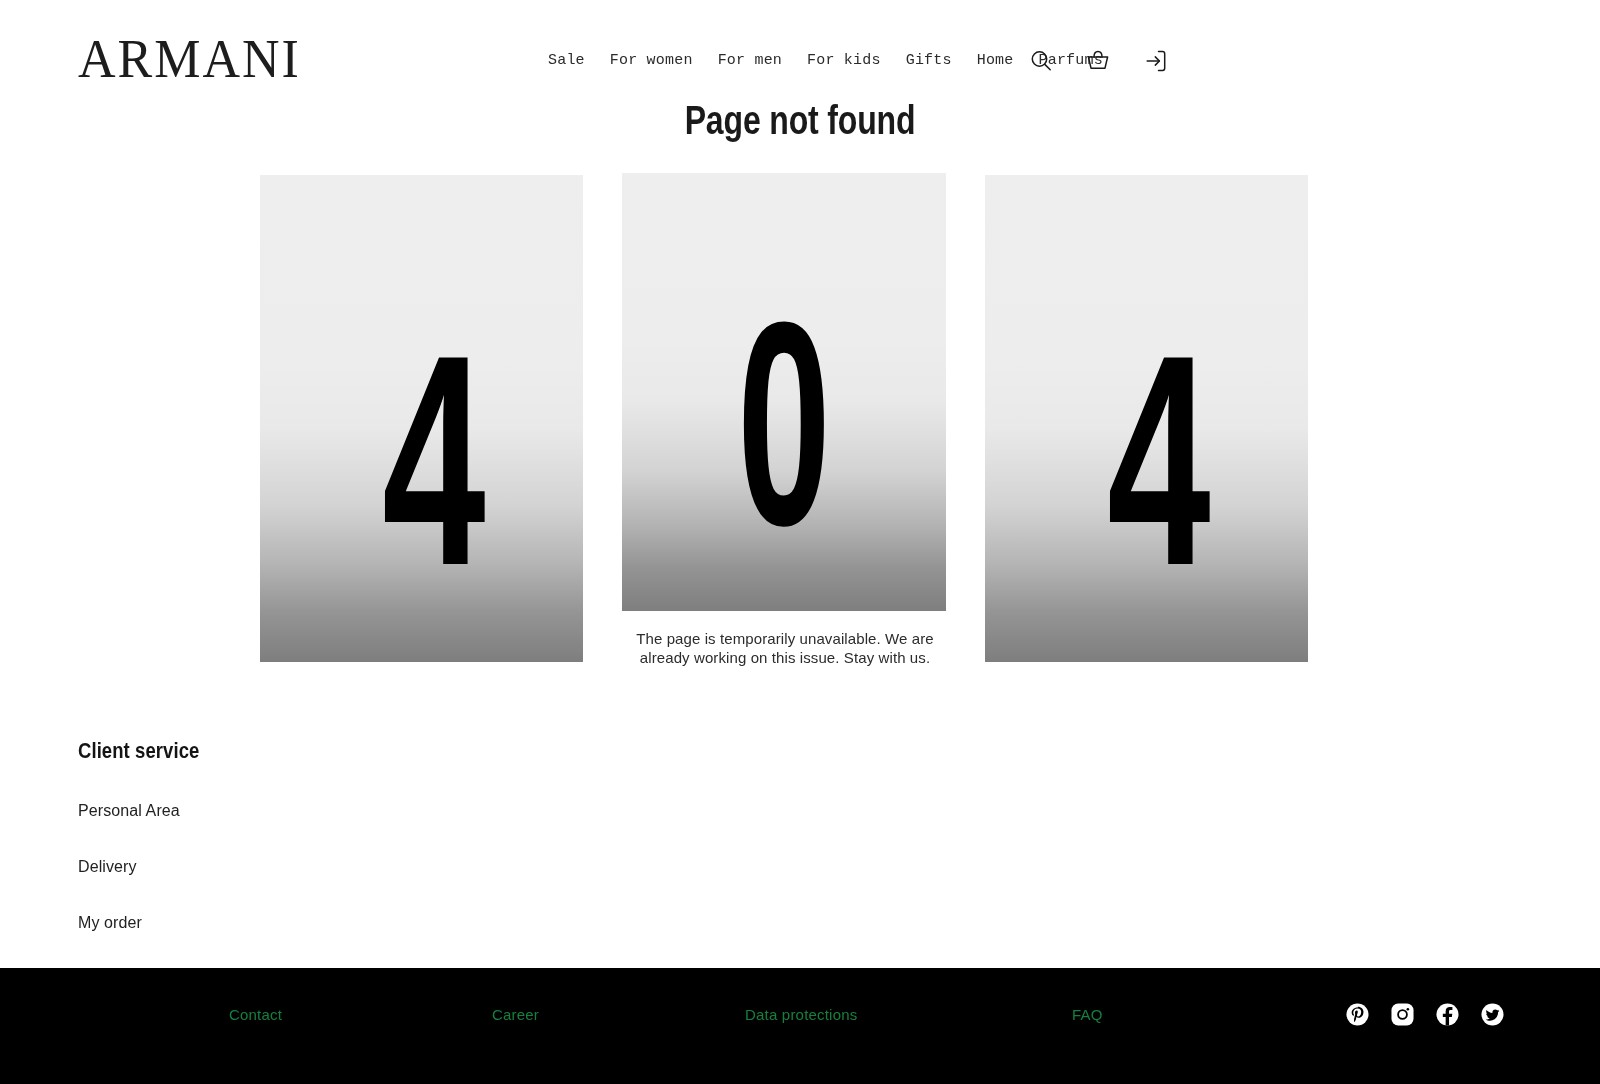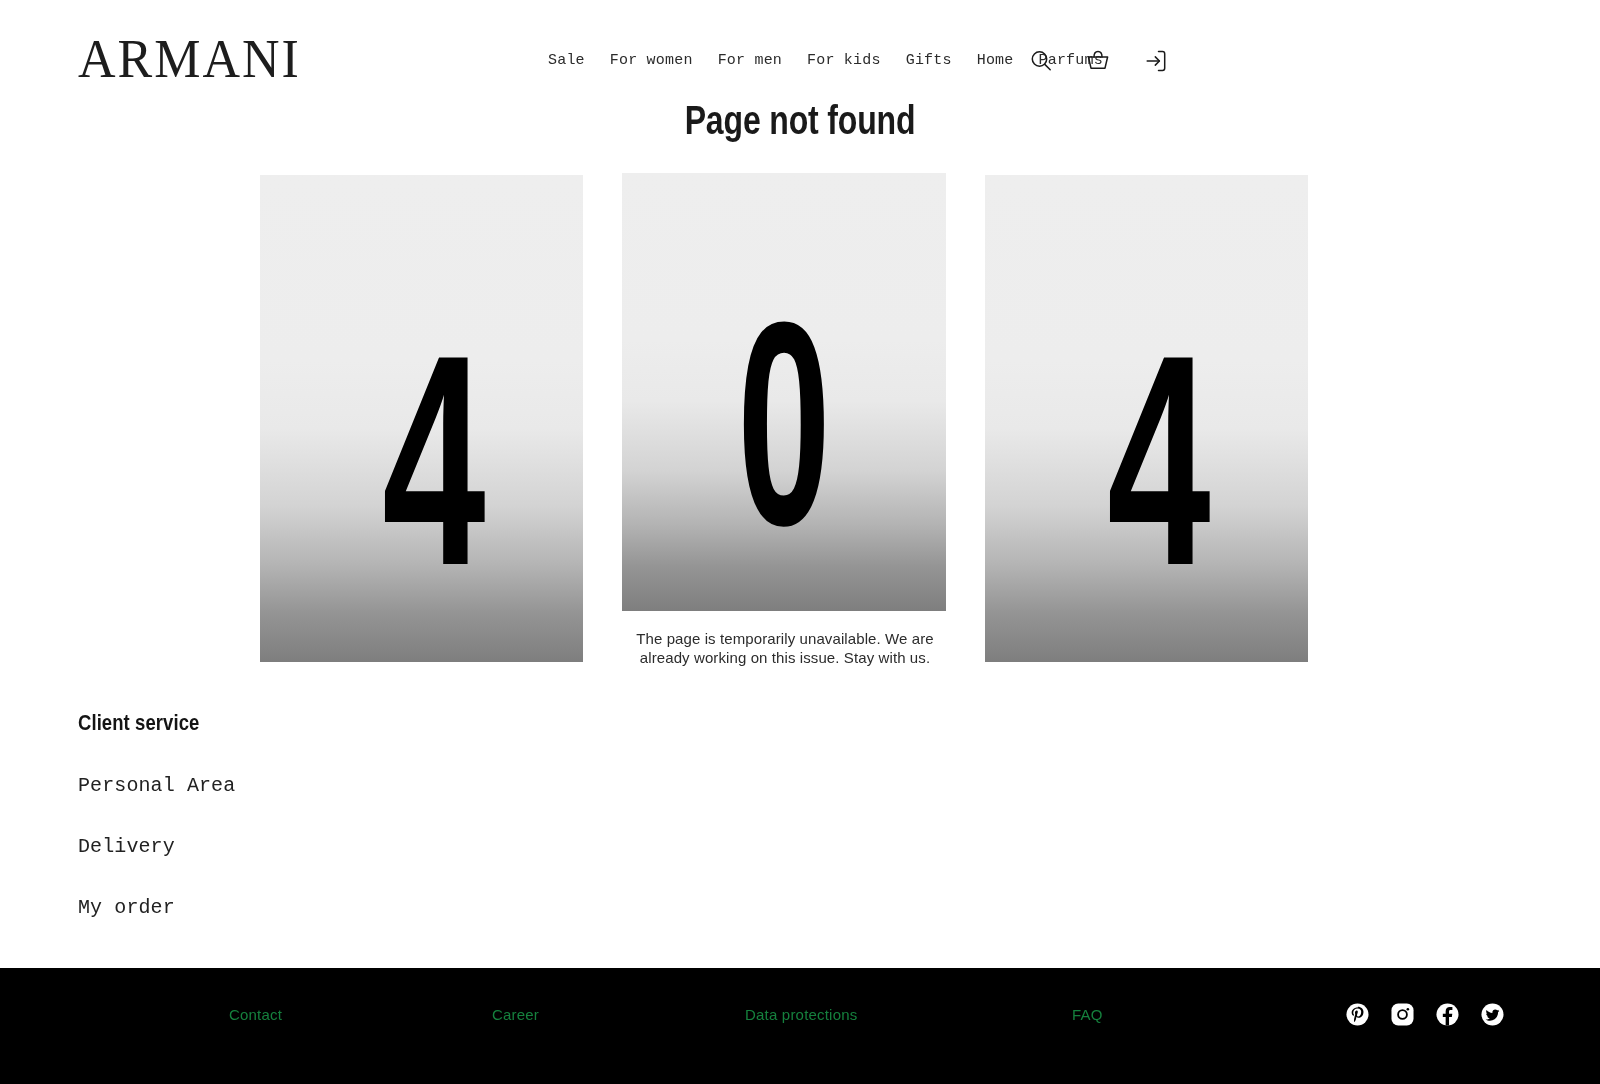--- a/index.html
+++ b/index.html
@@ -93,38 +93,38 @@
   .panel-caption {
     position:absolute; top:630px; left:622px; width:326px;
     text-align:center;
     font-size:15px; line-height:1.25;
     color:#2c2c2c;
     letter-spacing:.1px;
   }
 
   
   .footer-cols {
-    position:absolute; top:710px; left:0; width:1600px; height:230px;
+    position:absolute; top:738px; left:0; width:1600px; height:230px;
   }
   .fcol { position:absolute; top:0; }
   .fcol:nth-child(1) { left:78px; }
   .fcol:nth-child(2) { left:442px; }
   .fcol:nth-child(3) { left:804px; }
   .fcol:nth-child(4) { left:1166px; }
   .fcol h3 {
     font-size:22px; font-weight:700;
     letter-spacing:.1px; color:#141414;
     margin-bottom:38px; white-space:nowrap;
     transform:scaleX(.84); transform-origin:left center;
     font-family:"Liberation Sans", sans-serif;
   }
   .fcol a {
-    display:block; font-size:20px; color:#222;
+    display:block; font-size:16px; color:#222;
     text-decoration:none; margin-bottom:38px;
-    letter-spacing:.1px; white-space:nowrap;font-family:Liberation Mono, monospace;
+    letter-spacing:.1px; white-space:nowrap;
   }
   .fcol a:last-child { margin-bottom:0; }
 
   
   .bottom-bar {
     position:absolute; left:0; bottom:0; width:1600px; height:116px;
     background:#000000;
   }
   .bb-link {
     position:absolute; top:1006px;

